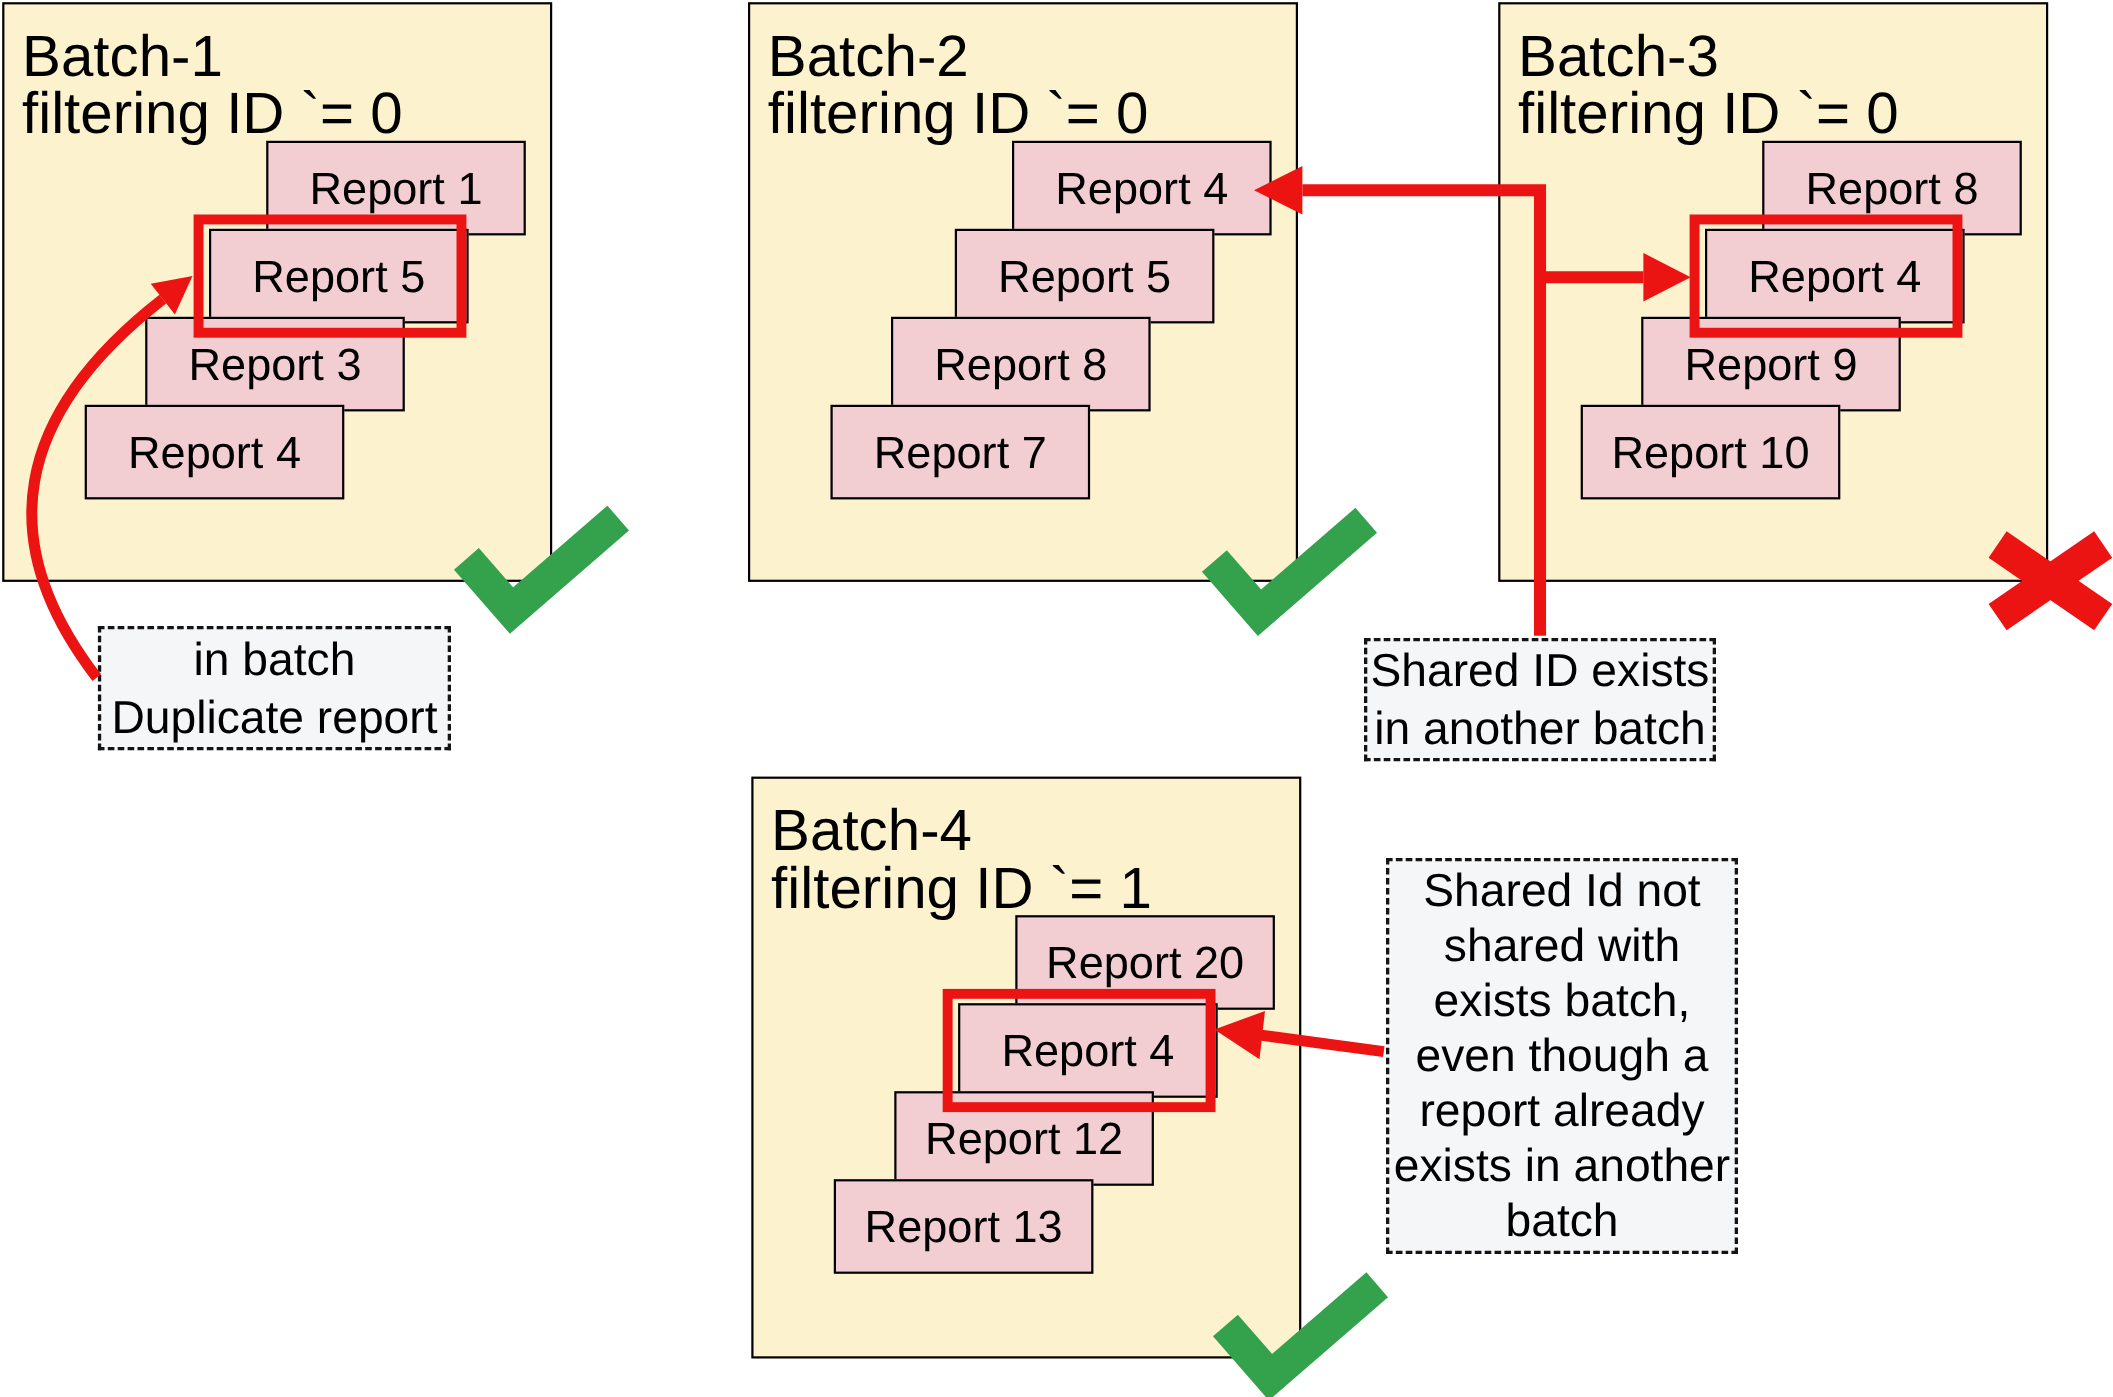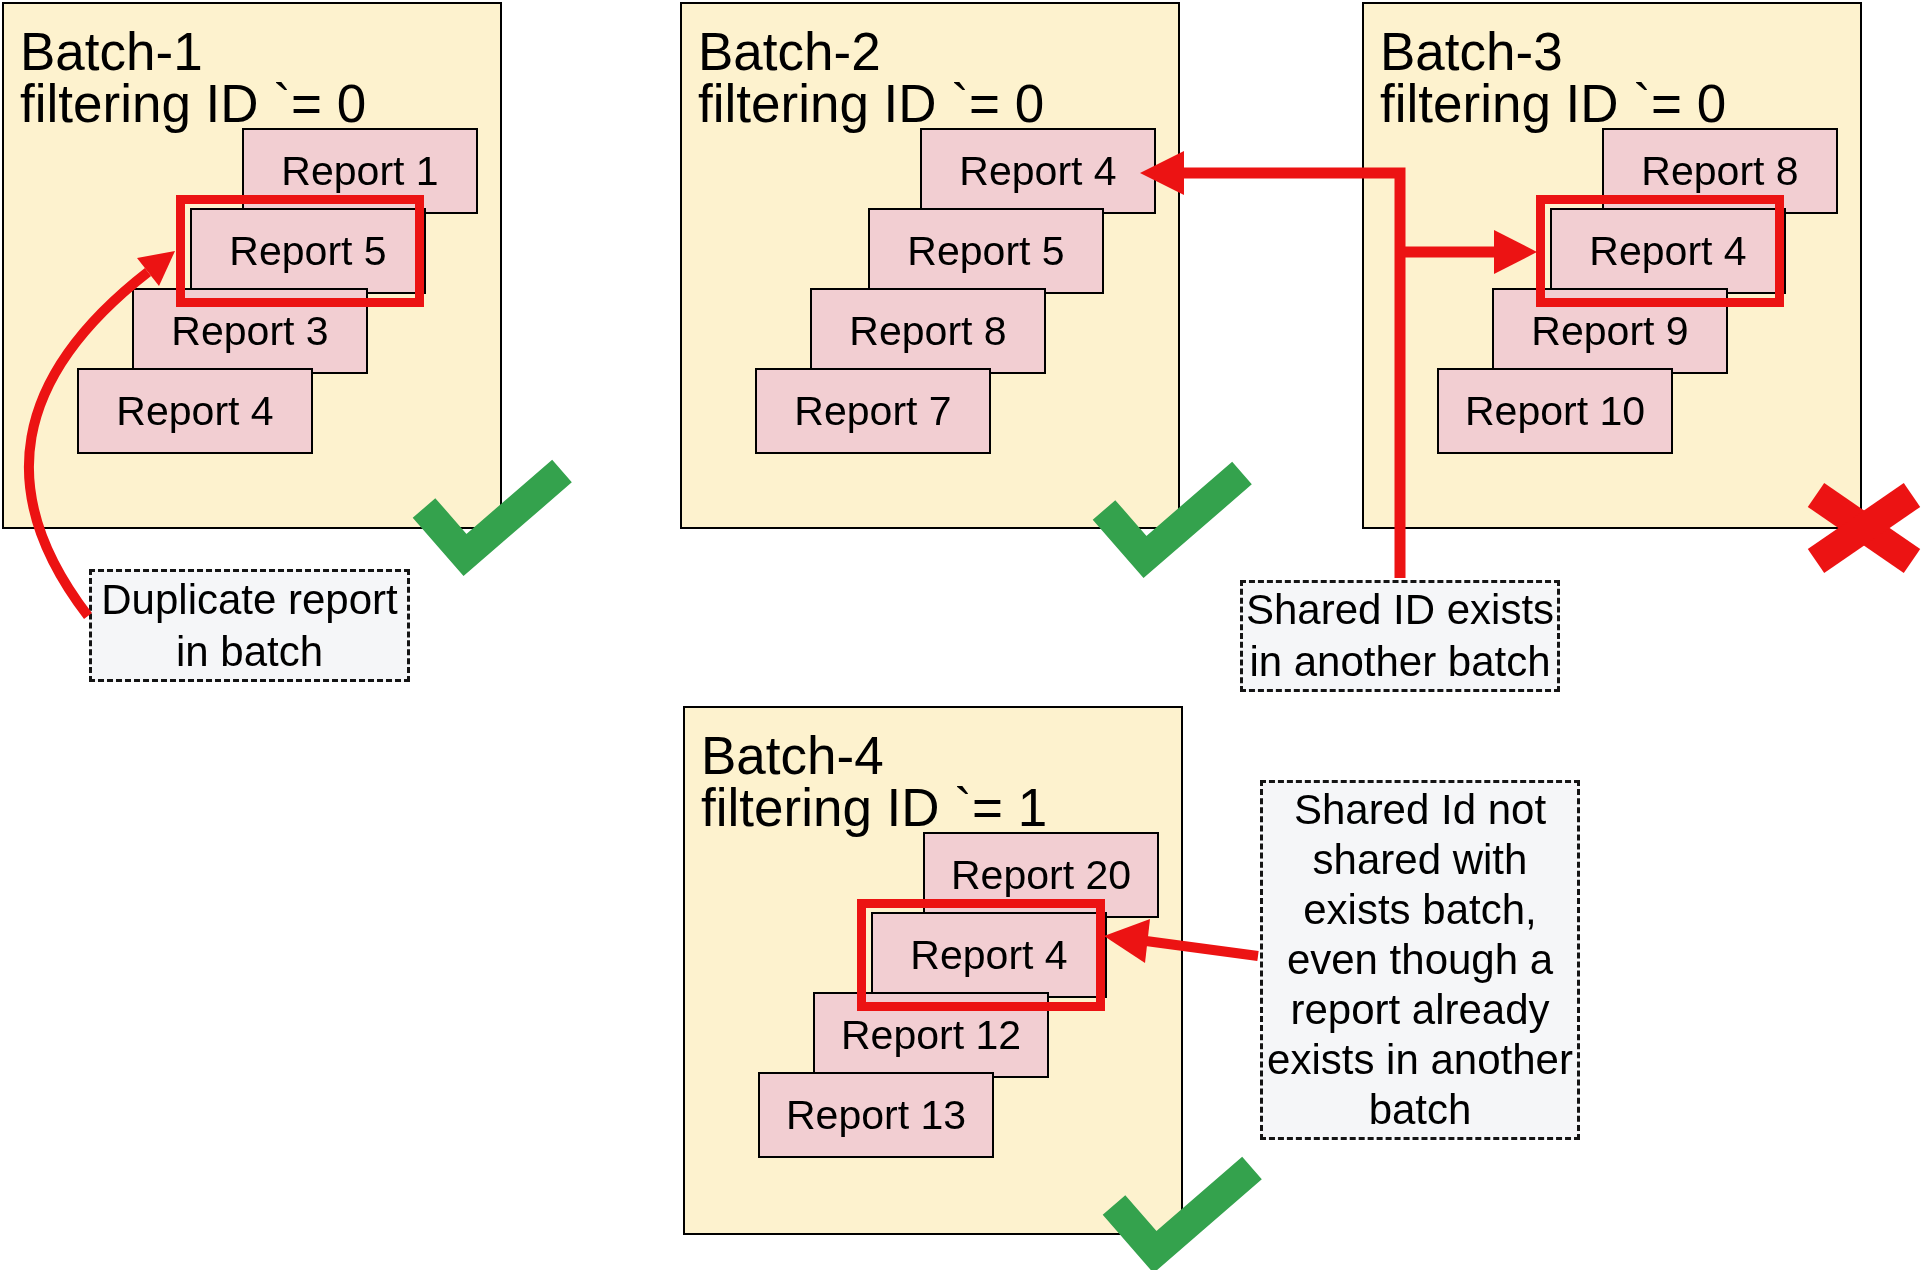--- a/index.html
+++ b/index.html
@@ -109,22 +109,22 @@
     <div>filtering ID `= 1</div>
   </div>
   <div class="report r0">Report 20</div>
   <div class="report r1">Report 4</div>
   <div class="report r2">Report 12</div>
   <div class="report r3">Report 13</div>
   <div class="hlframe"></div>
 </div>
 
 <div class="note" id="note0">
+  <div>in batch</div>
   <div>Duplicate report</div>
-  <div>in batch</div>
 </div>
 
 <div class="note" id="note1">
   <div>Shared ID exists</div>
   <div>in another batch</div>
 </div>
 
 <div class="note" id="note2">
   <div>Shared Id not</div>
   <div>shared with</div>

